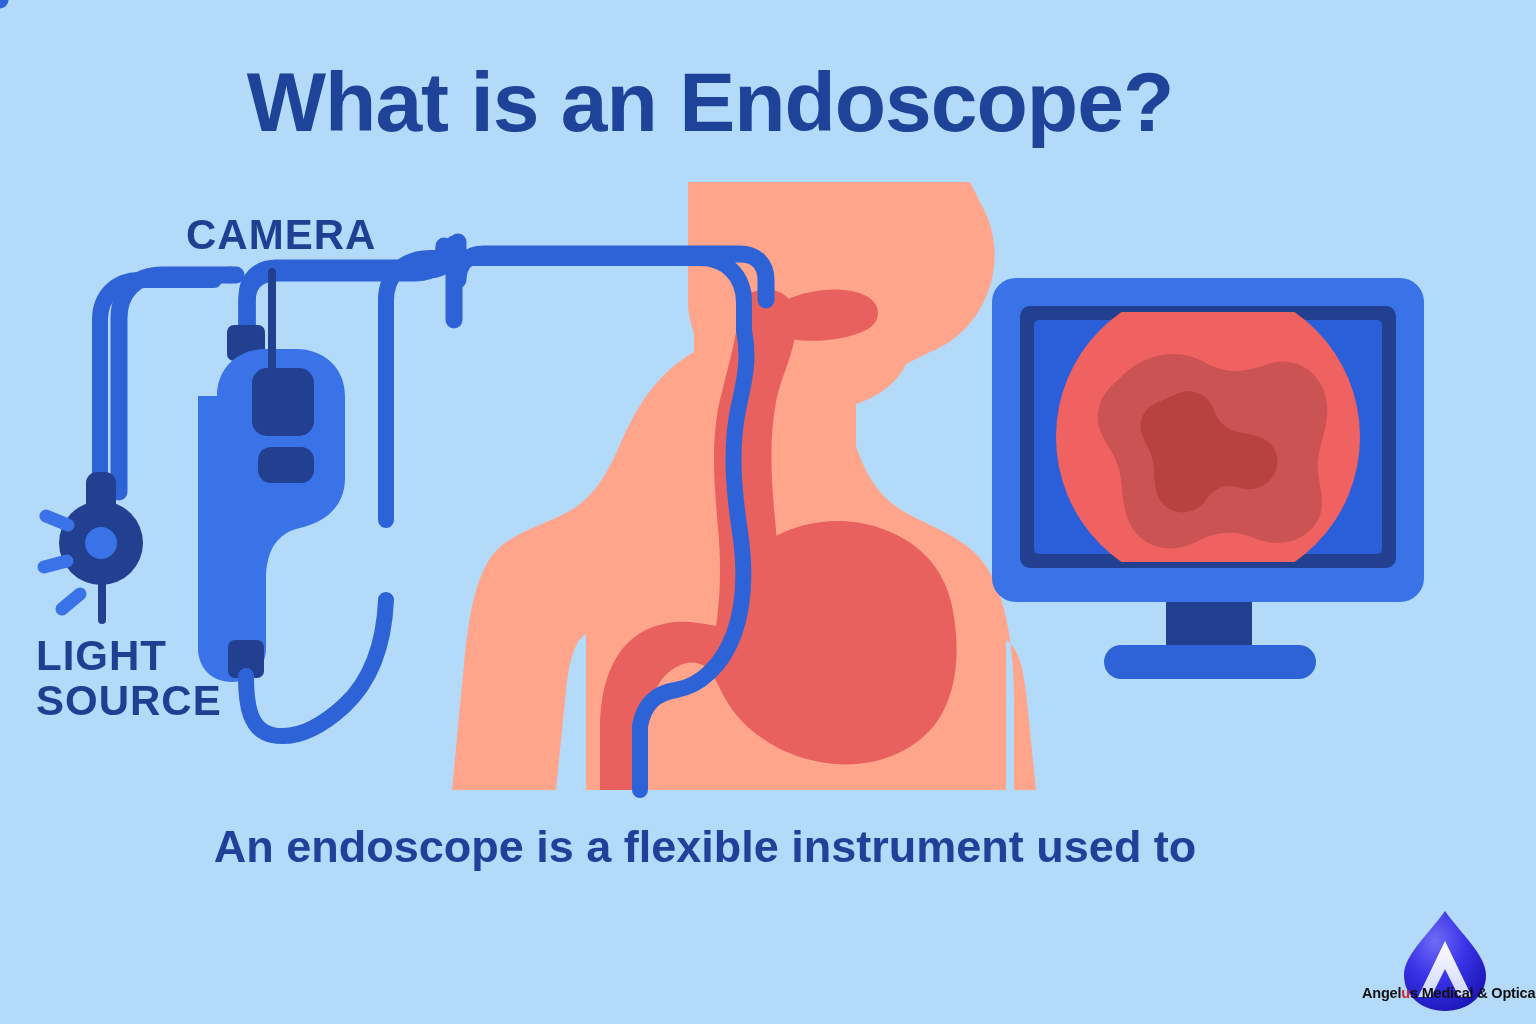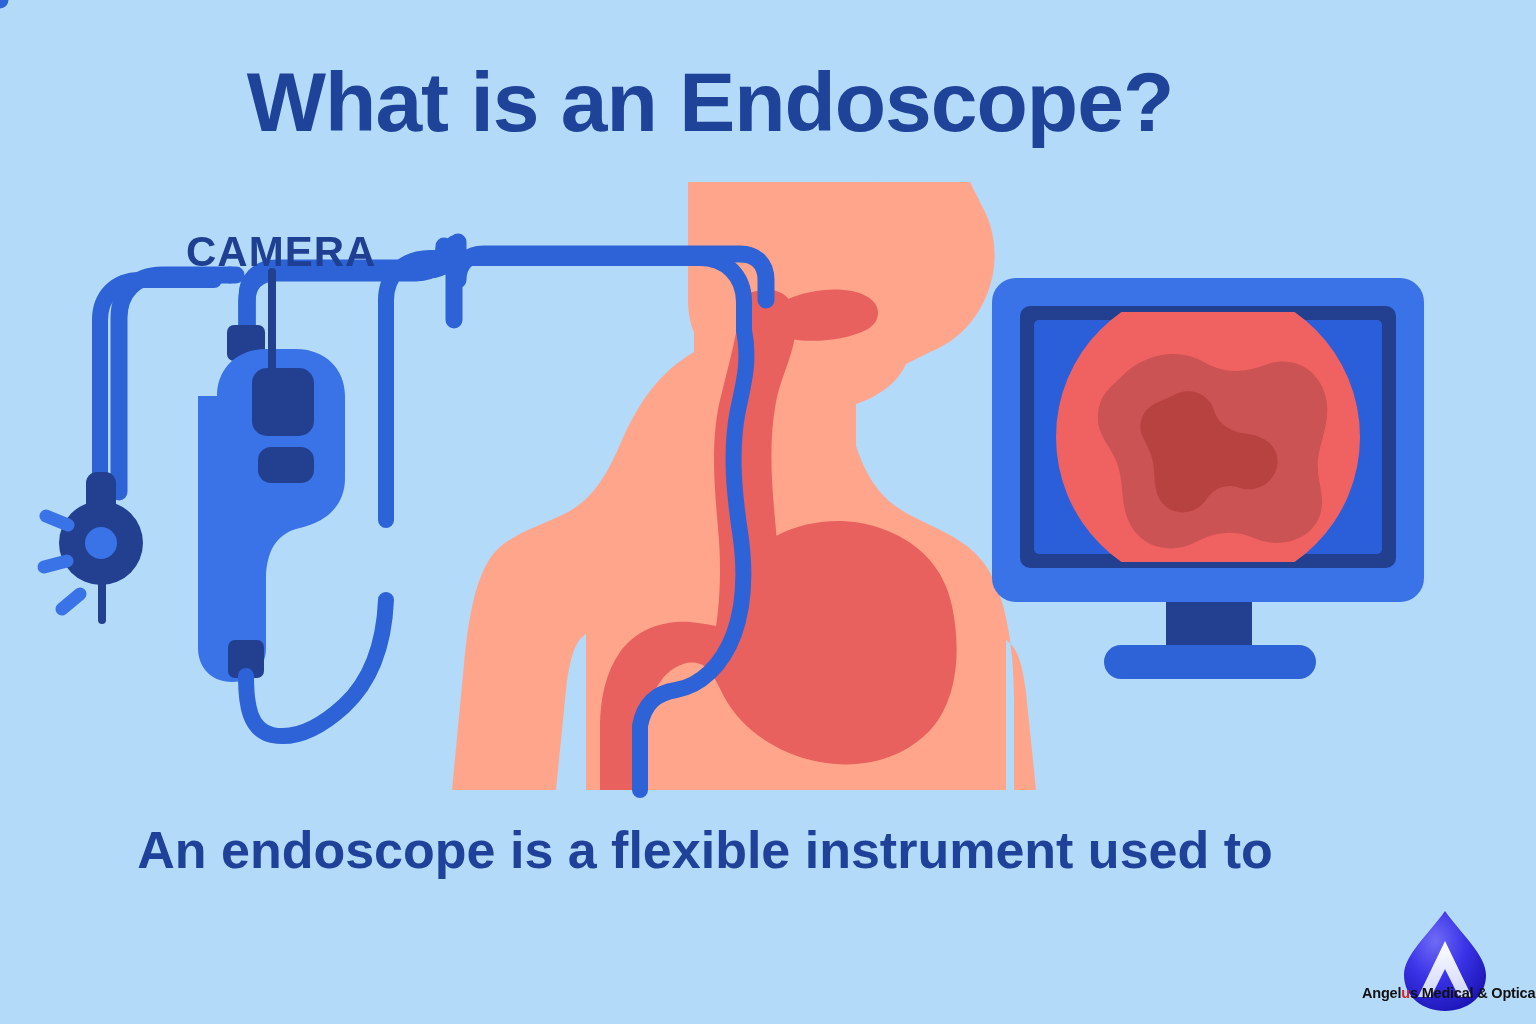--- a/index.html
+++ b/index.html
@@ -38,28 +38,28 @@
     text-align: center;
     font-size: 84px;
     letter-spacing: -1px;
     color: #20439a;
   }
   #caption {
     left: 0;
     top: 820px;
     width: 1410px;
     text-align: center;
-    font-size: 52px;
+    font-size: 45px;
     line-height: 1.18;
     color: #1f4199;
   }
   #caption .l2 { display: block; }
   #label-camera {
     left: 186px;
-    top: 230px;
+    top: 213px;
     font-size: 42px;
     letter-spacing: 1px;
     color: #1f3f93;
   }
   #label-light {
     left: 36px;
     top: 633px;
     font-size: 42px;
     letter-spacing: 1px;
     color: #1f3f93;
@@ -389,20 +389,22 @@
       </g>
       <rect x="1166" y="602" width="86" height="48" fill="#22408f"></rect>
       <rect x="1104" y="645" width="212" height="34" rx="17" fill="#2e63d7"></rect>
     </g>
   </svg>
 
   <div class="txt" id="title">What is an Endoscope?</div>
 
   <div class="txt" id="label-camera">CAMERA</div>
 
+  <div class="txt" id="label-light"><span>LIGHT</span>
+<span>SOURCE</span></div>
 
   <div class="txt" id="caption"><span>An endoscope is a flexible instrument used to</span></div>
 
   <svg id="logo" viewBox="0 0 166 112" xmlns="http://www.w3.org/2000/svg">
     <path fill="url(#dropGrad)" d="
       M 83,6
       C 100,30 124,50 124,70
       C 124,92 105,106 83,106
       C 61,106 42,92 42,70
       C 42,50 66,30 83,6 Z"></path>

